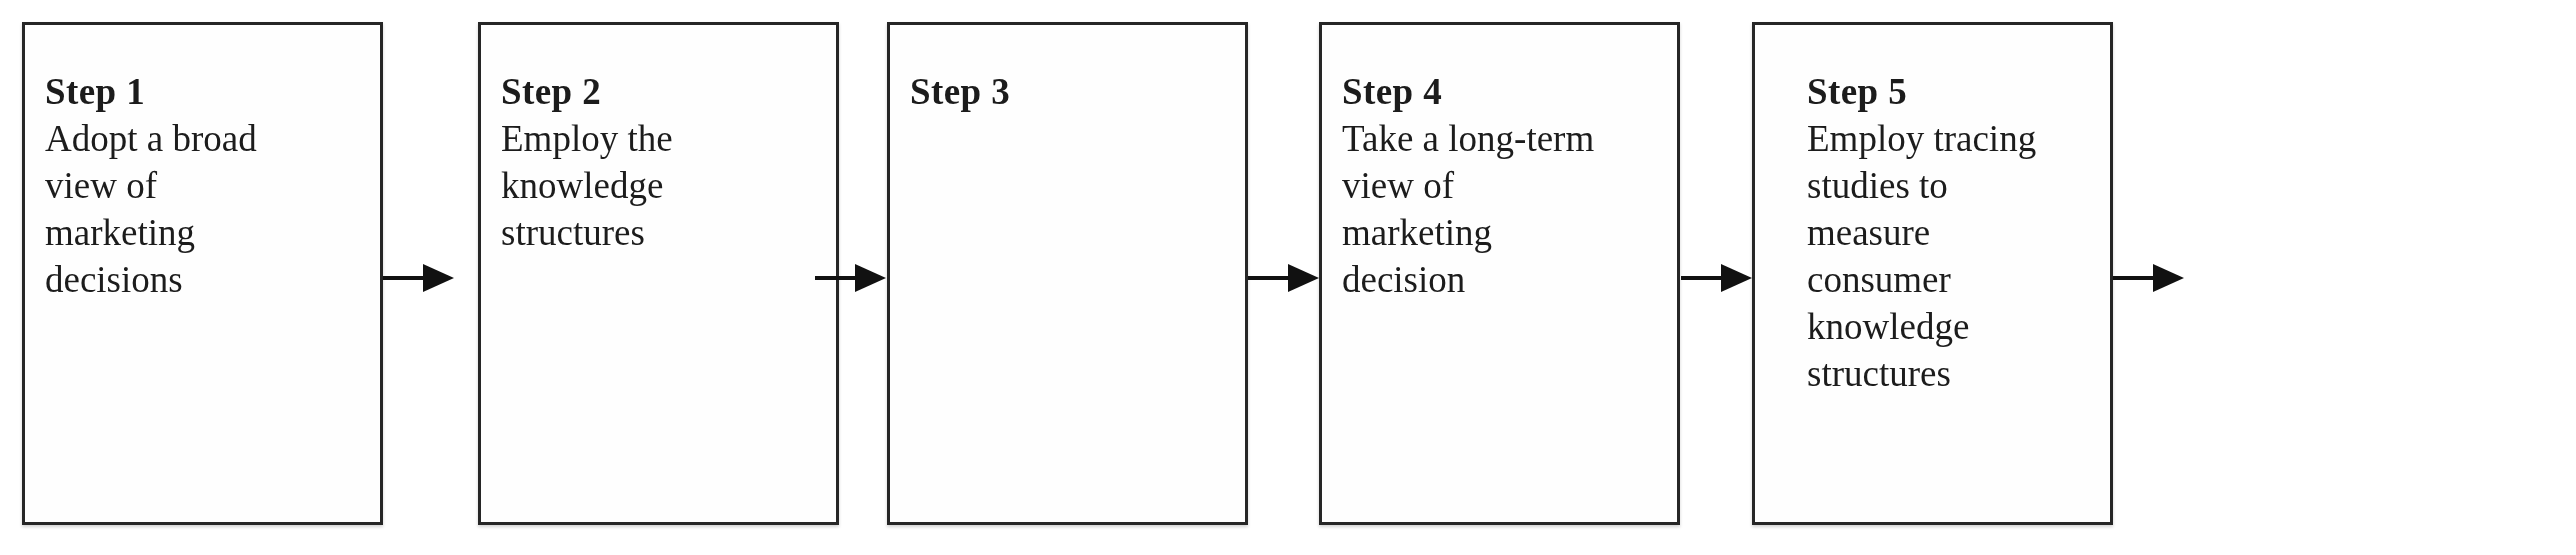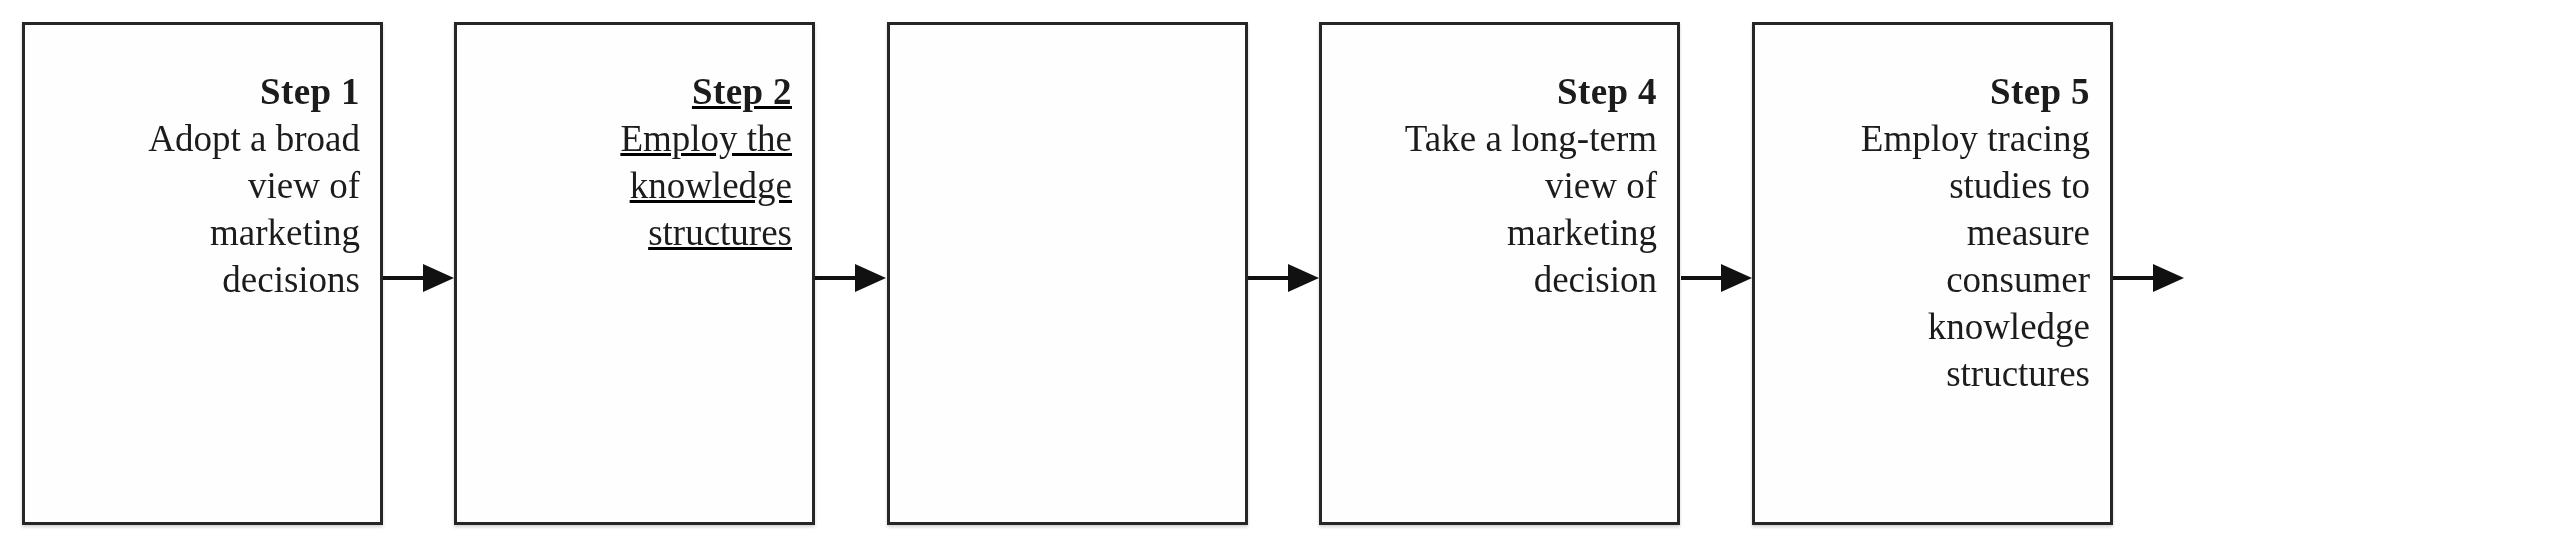--- a/index.html
+++ b/index.html
@@ -20,34 +20,34 @@
     top: 22px;
     width: 361px;
     height: 503px;
     box-sizing: border-box;
     border: 3.9px solid #262626;
     background: #fefefe;
     box-shadow: 0 2.3px 3.1px rgba(0,0,0,0.18);
   }
   .step-box .inner {
     padding: 43px 20px 0 20px;
-    text-align: right;
+    text-align: left;
     color: #1c1c1c;
     font-size: 37px;
     line-height: 47px;
   }
   .step-title {
     font-weight: bold;
     letter-spacing: 0.4px;
   }
   .step-desc {
     white-space: pre-line;
   }
   .box-1 { left: 22px; }
-  .box-2 { left: 454px; text-decoration: underline; }
+  .box-2 { left: 478px; }
   .box-3 { left: 887px; }
   .box-4 { left: 1319px; }
   .box-5 { left: 1752px; padding-left: 32px; }
   .box-6 { left: 2185px; }
 
   .flow-arrow {
     position: absolute;
     top: 264px;
     width: 71px;
     height: 28px;
@@ -105,20 +105,21 @@
     </div>
   </div>
 
   <div class="flow-arrow arrow-2">
     <div class="shaft"></div>
     <div class="head"></div>
   </div>
 
   <div class="step-box box-3">
     <div class="inner">
+      <div class="step-title">Step 3</div>
     </div>
   </div>
 
   <div class="flow-arrow arrow-3">
     <div class="shaft"></div>
     <div class="head"></div>
   </div>
 
   <div class="step-box box-4">
     <div class="inner">

